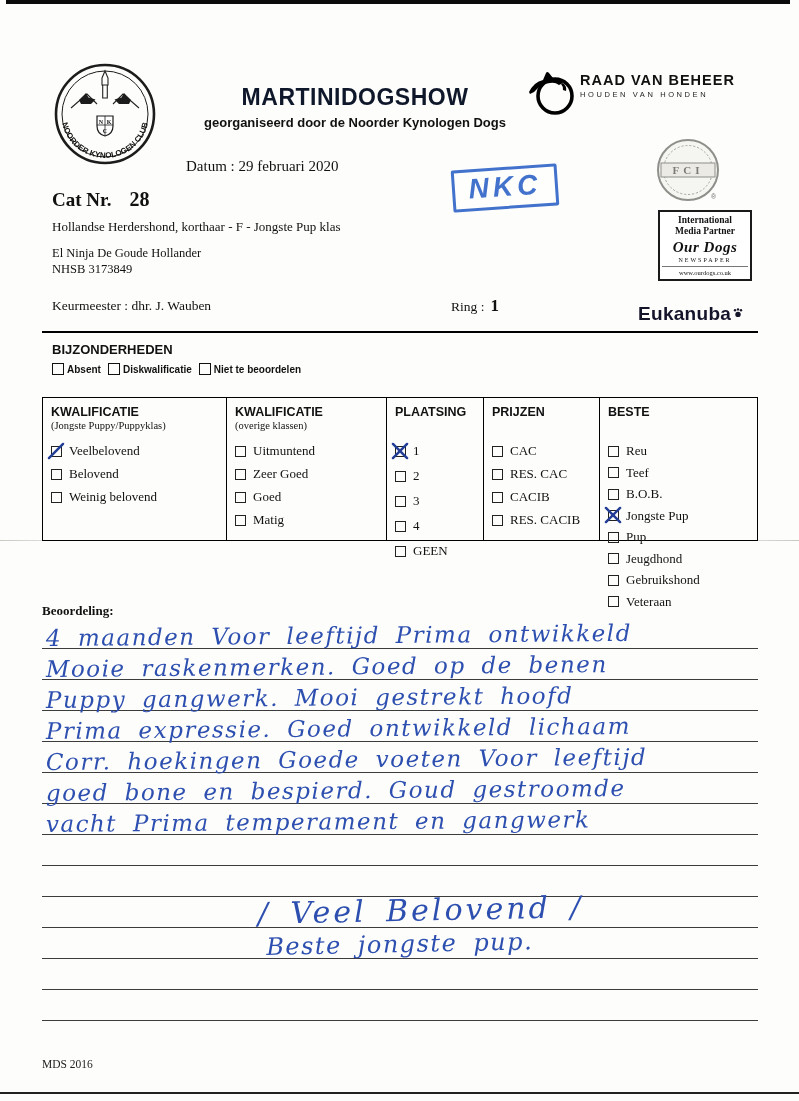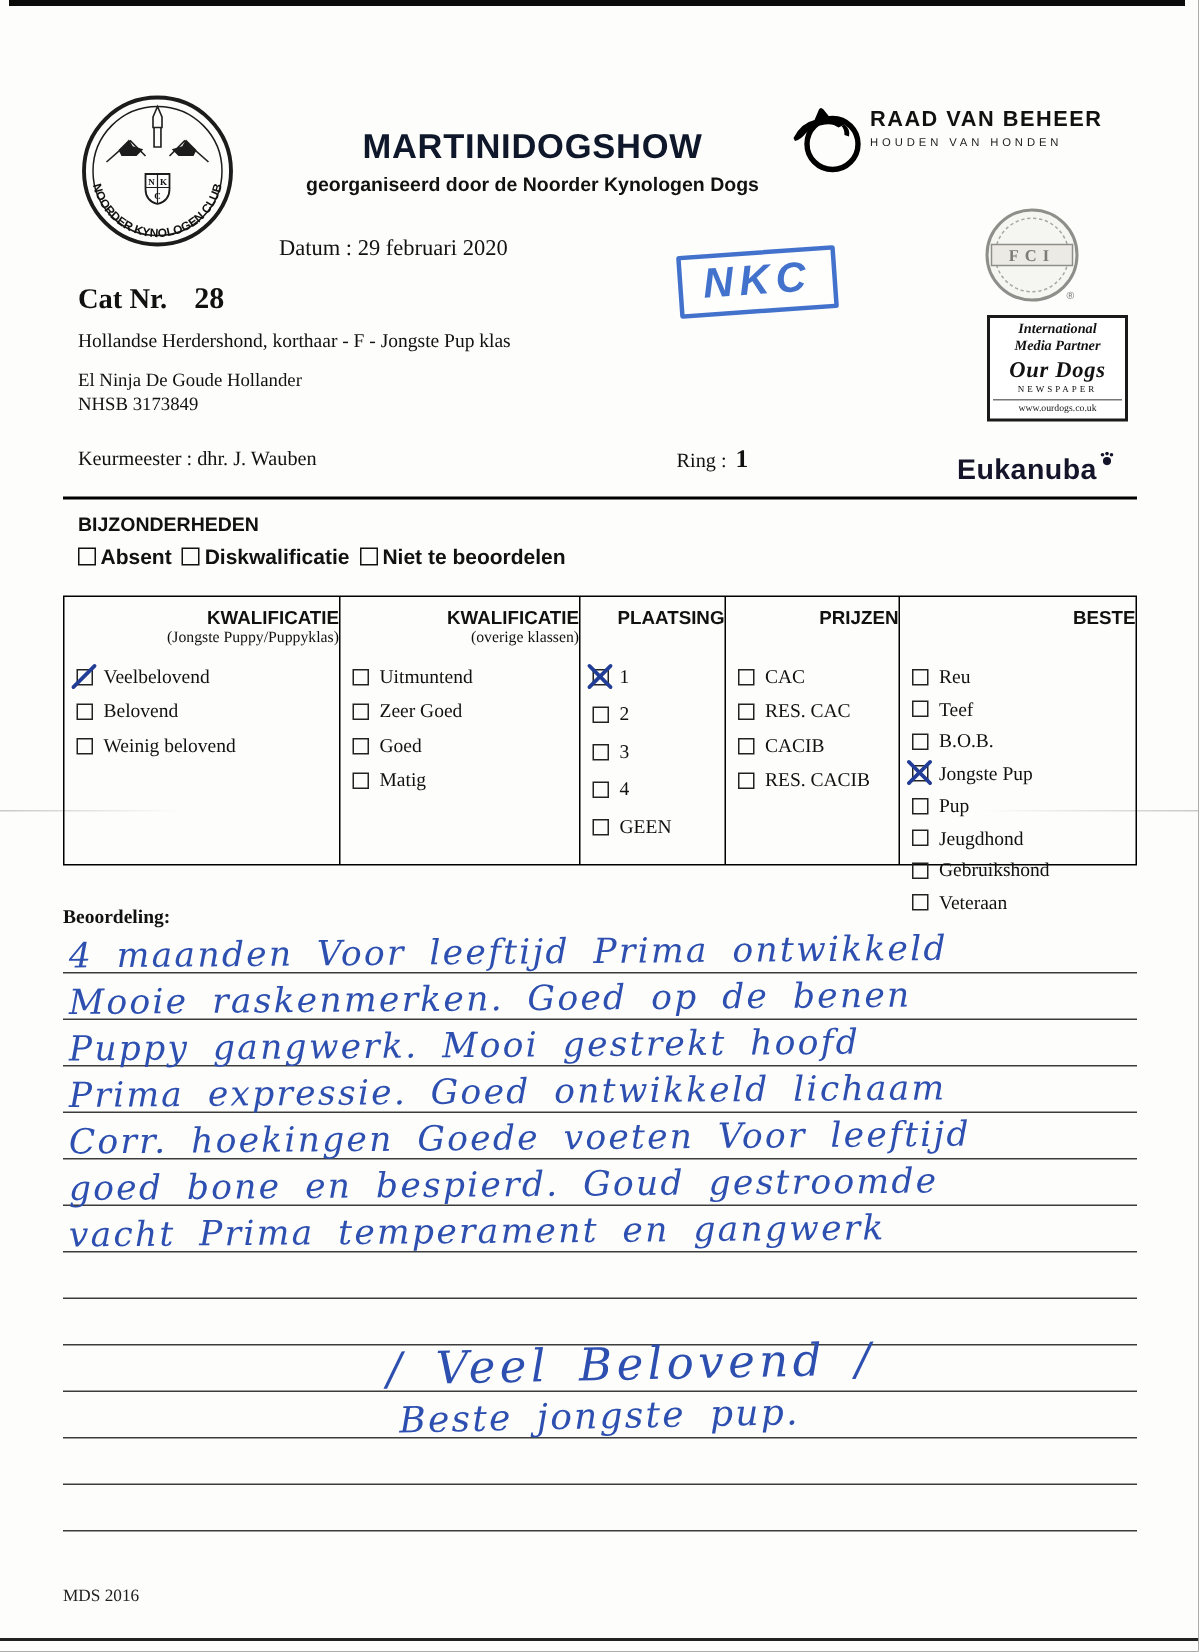--- a/index.html
+++ b/index.html
@@ -21,46 +21,46 @@
   .rvb-l1{font-size:14.5px;font-weight:bold;letter-spacing:1px;}
   .rvb-l2{font-size:7.5px;letter-spacing:2.6px;margin-top:2px;color:#1d1d1d;}
   .datum{left:186px;top:158px;font-weight:normal;font-size:15px;}
   .stamp{left:452px;top:167px;width:100px;height:36px;border:3px solid #2f64c8;border-radius:2px;
          color:#2f64c8;font-family:"Liberation Sans",sans-serif;font-weight:bold;font-style:italic;
          font-size:28px;letter-spacing:4px;text-align:center;line-height:34px;
          transform:rotate(-4deg);opacity:.9;background:rgba(255,255,255,.25);}
   .fci-logo{left:656px;top:138px;width:64px;height:64px;}
   .media-box{left:658px;top:210px;width:86px;border:2px solid #1a1a1a;background:#fff;
              text-align:center;padding:3px 2px;}
-  .mp-l1,.mp-l2{font-style:italic;font-weight:bold;font-size:9.5px;line-height:11px;}
+  .mp-l1,.mp-l2{font-weight:bold;font-size:9.5px;line-height:11px;}
   .mp-brand{font-style:italic;font-weight:bold;font-size:15px;margin-top:2px;letter-spacing:.5px;}
   .mp-news{font-size:6px;letter-spacing:2px;margin-top:1px;}
   .mp-url{font-size:6.5px;margin-top:3px;border-top:1px solid #777;padding-top:2px;}
 
   .cat-line{left:52px;top:188px;font-weight:bold;font-size:19px;}
   .cat-value{margin-left:18px;font-size:20px;}
   .breed{left:52px;top:219px;font-size:13px;}
   .dog-name{left:52px;top:246px;font-size:12.5px;}
   .registration{left:52px;top:262px;font-size:12.5px;}
   .keurmeester{left:52px;top:298px;font-size:13.5px;}
   .ring{left:451px;top:296px;font-size:13.5px;}
   .ring b{font-size:17px;margin-left:6px;}
   .eukanuba{left:638px;top:303px;font-family:"Liberation Sans",sans-serif;font-weight:bold;
-            font-size:19px;color:#14142a;letter-spacing:.3px;display:flex;align-items:flex-start;}
+            font-size:19px;color:#14142a;letter-spacing:.3px;display:flex;align-items:center;}
   .eukanuba svg{margin:-2px 0 0 2px;}
   .hr1{left:42px;top:331px;width:716px;border-top:2.2px solid #000;height:0;}
 
   .bijz-title{left:52px;top:342px;font-family:"Liberation Sans",sans-serif;font-weight:bold;font-size:13px;}
   .bijz-row{left:52px;top:363px;display:flex;align-items:center;}
   .bopt{display:inline-flex;align-items:center;font-family:"Liberation Sans",sans-serif;
-        font-weight:bold;font-size:14px;margin-right:7px;}
+        font-weight:bold;font-size:10px;margin-right:7px;}
   .bbox{width:10px;height:10px;border:1.6px solid #111;margin-right:3px;flex:none;}
 
   
-  .qtable{left:42px;top:397px;width:716px;height:180px;border:1.6px solid #000;display:flex;box-sizing:border-box;text-align:right;}
+  .qtable{left:42px;top:397px;width:716px;height:144px;border:1.6px solid #000;display:flex;box-sizing:border-box;}
   .qcol{border-right:1.2px solid #000;box-sizing:border-box;}
   .qcol:last-child{border-right:none;flex:1;}
   .qhead{font-family:"Liberation Sans",sans-serif;font-weight:bold;font-size:12.5px;padding:7px 0 0 8px;}
   .qsub{font-size:10.5px;padding:1px 0 0 8px;min-height:14px;}
   .opts{margin-top:9px;}
   .opt{position:relative;display:flex;align-items:center;margin:0 4px 7px 8px;font-size:13px;}
   .opt .box{width:9px;height:9px;border:1.1px solid #222;margin-right:7px;flex:none;position:relative;}
   .opt svg.mark{display:none;position:absolute;left:-5px;top:-5px;width:18px;height:18px;overflow:visible;}
   .opt[data-checked="true"] svg.mark{display:block;}
   .mark line{stroke:#223d95;stroke-width:1.9;stroke-linecap:round;}

